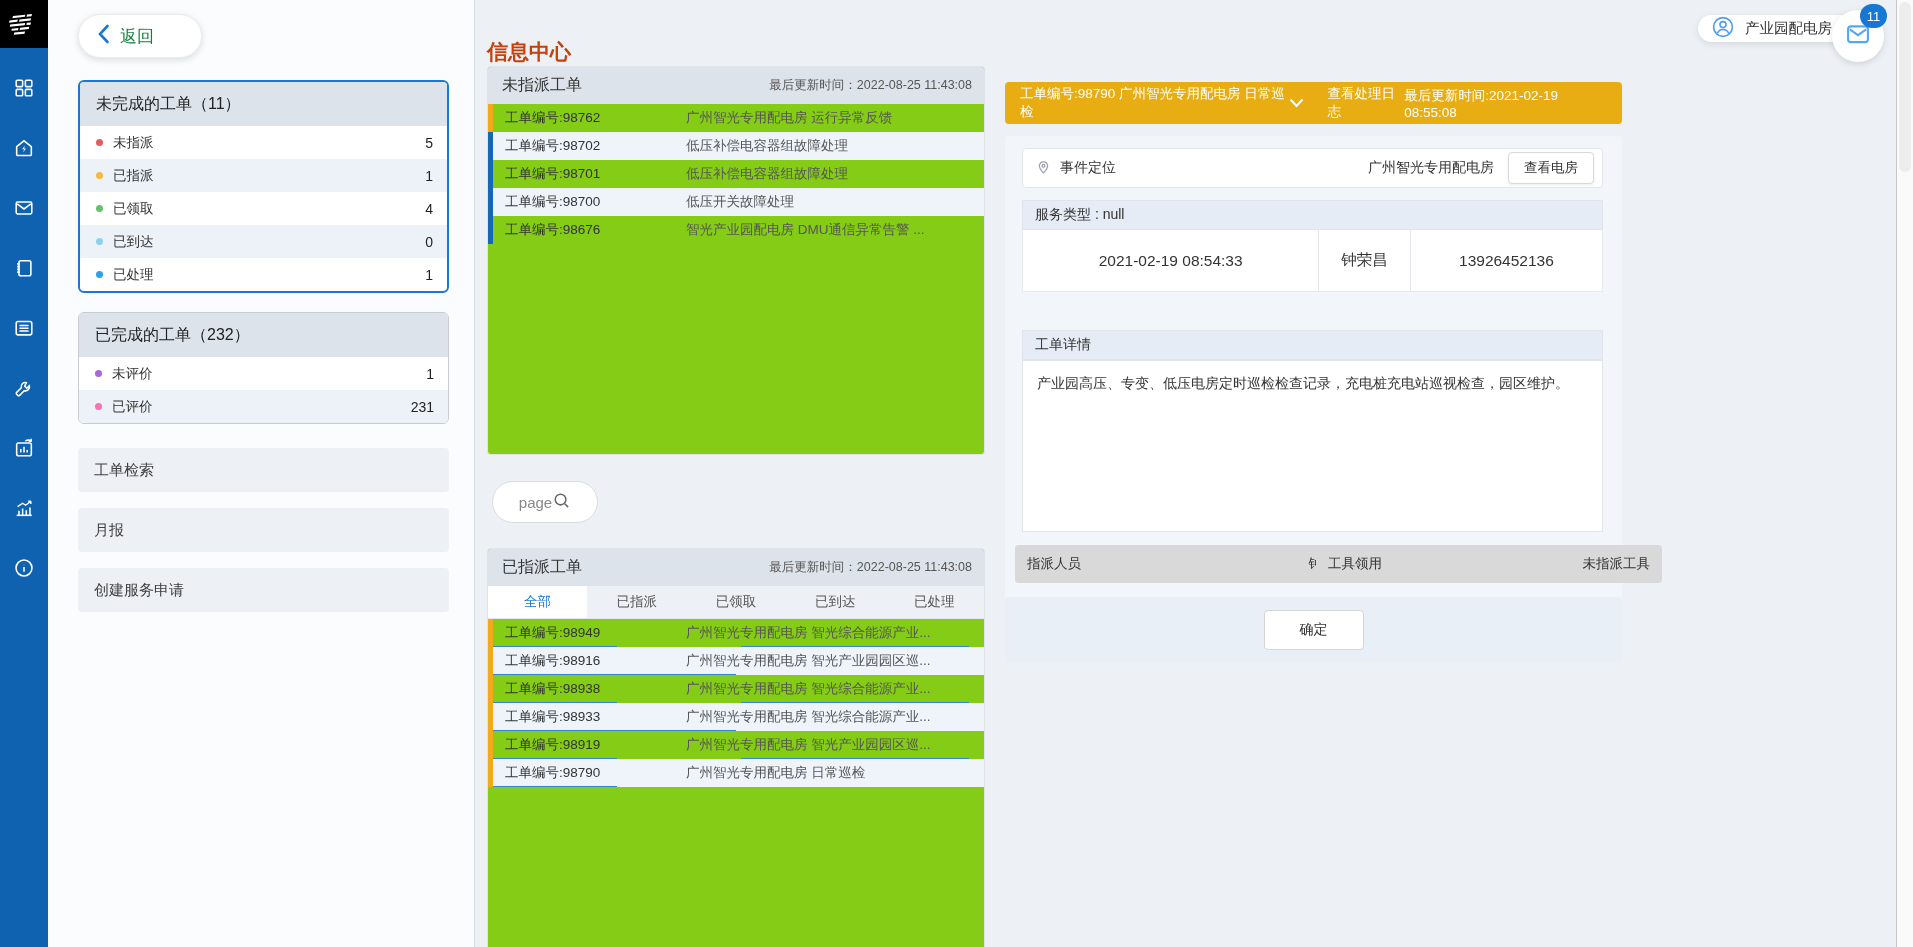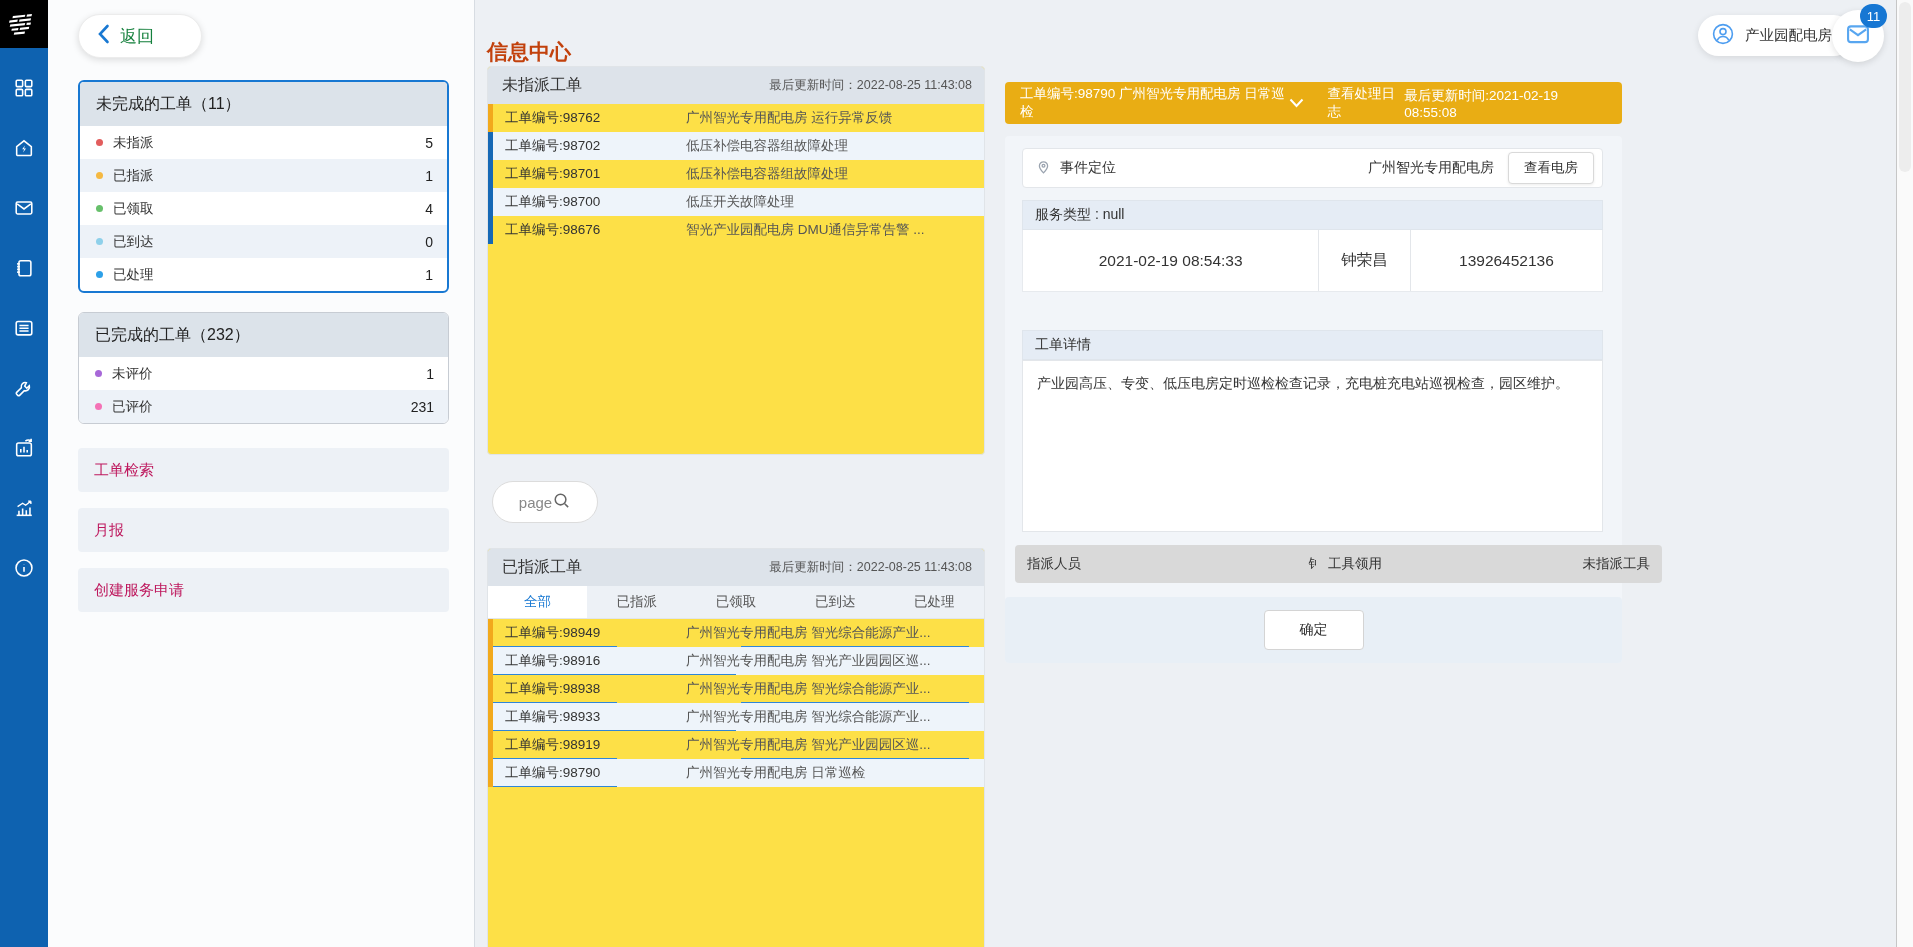--- a/index.html
+++ b/index.html
@@ -21,25 +21,25 @@
   .card{position:absolute;left:30px;width:371px;background:#fff;border-radius:6px;overflow:hidden;box-sizing:border-box;}
   .card.c1{top:80px;border:2px solid #1878d2;}
   .card.c2{top:312px;border:1px solid #c7ccd3;}
   .card-head{height:44px;background:#dce3ea;display:flex;align-items:center;padding:0 16px;font-size:16px;color:#222;}
   .status-row{height:33px;display:flex;align-items:center;padding:0 14px 0 16px;font-size:13.5px;color:#333;cursor:pointer;}
   .status-rows .status-row:nth-of-type(even){background:#edf2f8;}
   .dot{width:7px;height:7px;border-radius:50%;margin-right:10px;flex:0 0 auto;}
   .s-count{margin-left:auto;font-size:14px;color:#222;}
   .links{position:absolute;left:30px;top:448px;width:371px;}
   .link-item{height:44px;margin-bottom:16px;background:#edf1f6;border-radius:4px;display:flex;align-items:center;
-             padding:0 16px;font-size:15px;color:#be185d;cursor:pointer;}
+             padding:0 16px;font-size:15px;color:#404040;cursor:pointer;}
 
   
   .page-title{position:absolute;left:487px;top:24px;font-size:21px;font-weight:bold;color:#c2410c;}
-  .wo-card{position:absolute;left:487px;width:498px;background:#fde047;border:1px solid #e0e4e8;border-radius:4px;box-sizing:border-box;overflow:hidden;}
+  .wo-card{position:absolute;left:487px;width:498px;background:#84cc16;border:1px solid #e0e4e8;border-radius:4px;box-sizing:border-box;overflow:hidden;}
   .wo-card.unassigned{top:66px;height:389px;}
   .wo-card.assigned{top:548px;height:399px;border-radius:4px 4px 0 0;border-bottom:none;}
   .wo-head{height:37px;background:#dde3ea;display:flex;align-items:center;justify-content:space-between;padding:0 12px 0 14px;}
   .wo-title{font-size:16px;color:#333;}
   .wo-updated{font-size:12.5px;color:#555;}
   .wo-row{position:relative;height:28px;display:flex;align-items:center;font-size:13.5px;cursor:pointer;}
   .wo-rows .wo-row:nth-of-type(even){background:#eef4fa;}
   .bar{position:absolute;left:0;top:0;bottom:0;width:5px;}
   .wo-no{margin-left:17px;width:181px;color:#333;flex:0 0 auto;}
   .wo-desc{color:#555;white-space:nowrap;overflow:hidden;}
@@ -83,21 +83,21 @@
            padding:12px 14px;font-size:14px;color:#333;box-sizing:border-box;line-height:1.5;}
   .gray-box{position:absolute;top:409px;width:346px;height:38px;background:#d9d9d9;border-radius:4px;display:flex;
             align-items:center;padding:0 12px;font-size:13.5px;color:#333;box-sizing:border-box;cursor:pointer;}
   .gb1{left:10px;}.gb2{left:311px;}
   .gb-val{margin-left:auto;}
   .confirm-bar{position:absolute;left:0;right:0;top:461px;height:66px;background:#e8eff6;border-radius:4px;
                display:flex;align-items:center;justify-content:center;}
   .confirm-btn{width:100px;height:40px;background:#fff;border:1px solid #d4d4d4;border-radius:4px;font-size:14px;color:#333;cursor:pointer;}
 
   
-  .user-pill{position:absolute;left:1698px;top:15px;height:41px;padding:0 22px 0 13px;border-radius:21px;background:#fff;
+  .user-pill{position:absolute;left:1698px;top:15px;height:27px;padding:0 22px 0 13px;border-radius:21px;background:#fff;
              box-shadow:0 2px 7px rgba(0,0,0,.1);display:flex;align-items:center;gap:10px;font-size:14.5px;color:#333;cursor:pointer;}
   .mail-btn{position:absolute;left:1832px;top:10px;width:52px;height:52px;border-radius:50%;background:#fff;
             box-shadow:0 2px 7px rgba(0,0,0,.12);display:flex;align-items:center;justify-content:center;cursor:pointer;}
   .badge{position:absolute;left:1860px;top:4px;min-width:27px;height:24px;border-radius:12px;background:#1777d3;color:#fff;
          font-size:13px;display:flex;align-items:center;justify-content:center;z-index:3;}
 
   
   .scrollbar{position:absolute;right:0;top:0;width:17px;height:100%;background:#fafafa;border-left:1px solid #c6c6c6;box-sizing:border-box;}
   .scroll-thumb{position:absolute;top:2px;left:2px;width:12px;height:170px;background:#ededed;border-radius:6px;}
 </style>

